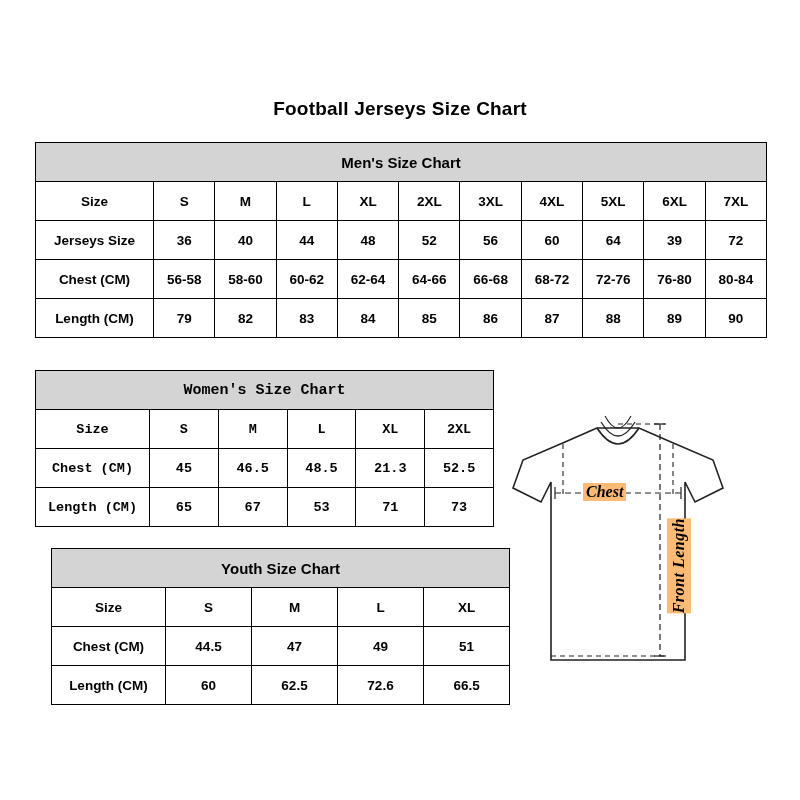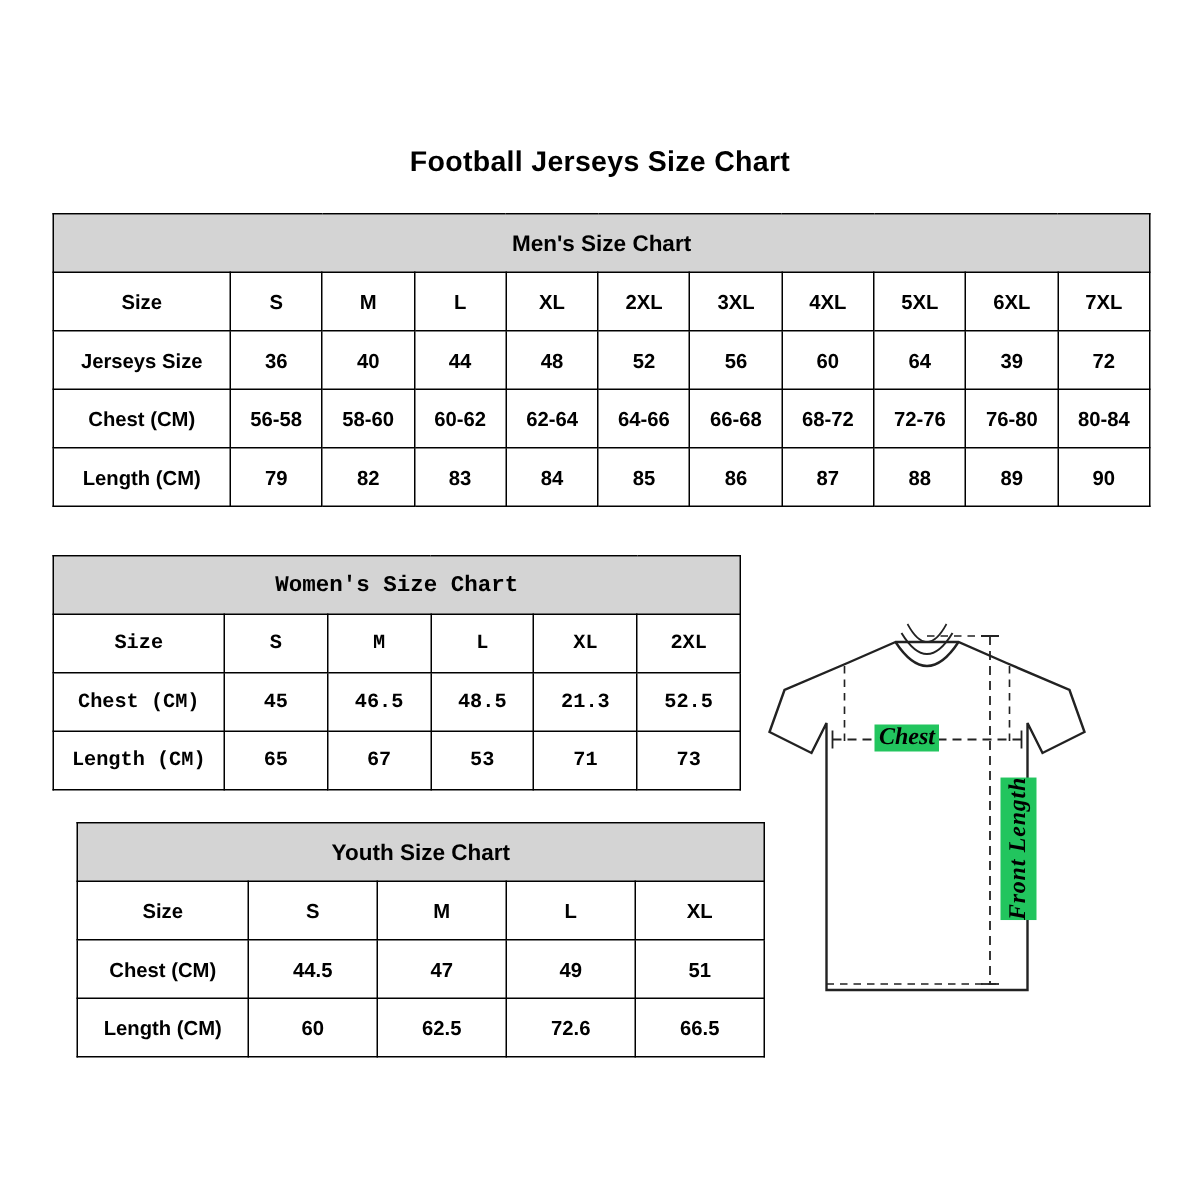--- a/index.html
+++ b/index.html
@@ -100,21 +100,21 @@
     width: 270px;
     height: 290px;
   }
   .diagram-label {
     position: absolute;
     font-family: "Liberation Serif", serif;
     font-style: italic;
     font-weight: bold;
     font-size: 16px;
     color: #000;
-    background: #22c55e;
+    background: #fdba74;
     padding: 0 3px;
   }
   #chest-label {
     left: 78px;
     top: 85px;
   }
   #front-length-label {
     left: 162px;
     top: 120px;
     writing-mode: vertical-rl;

